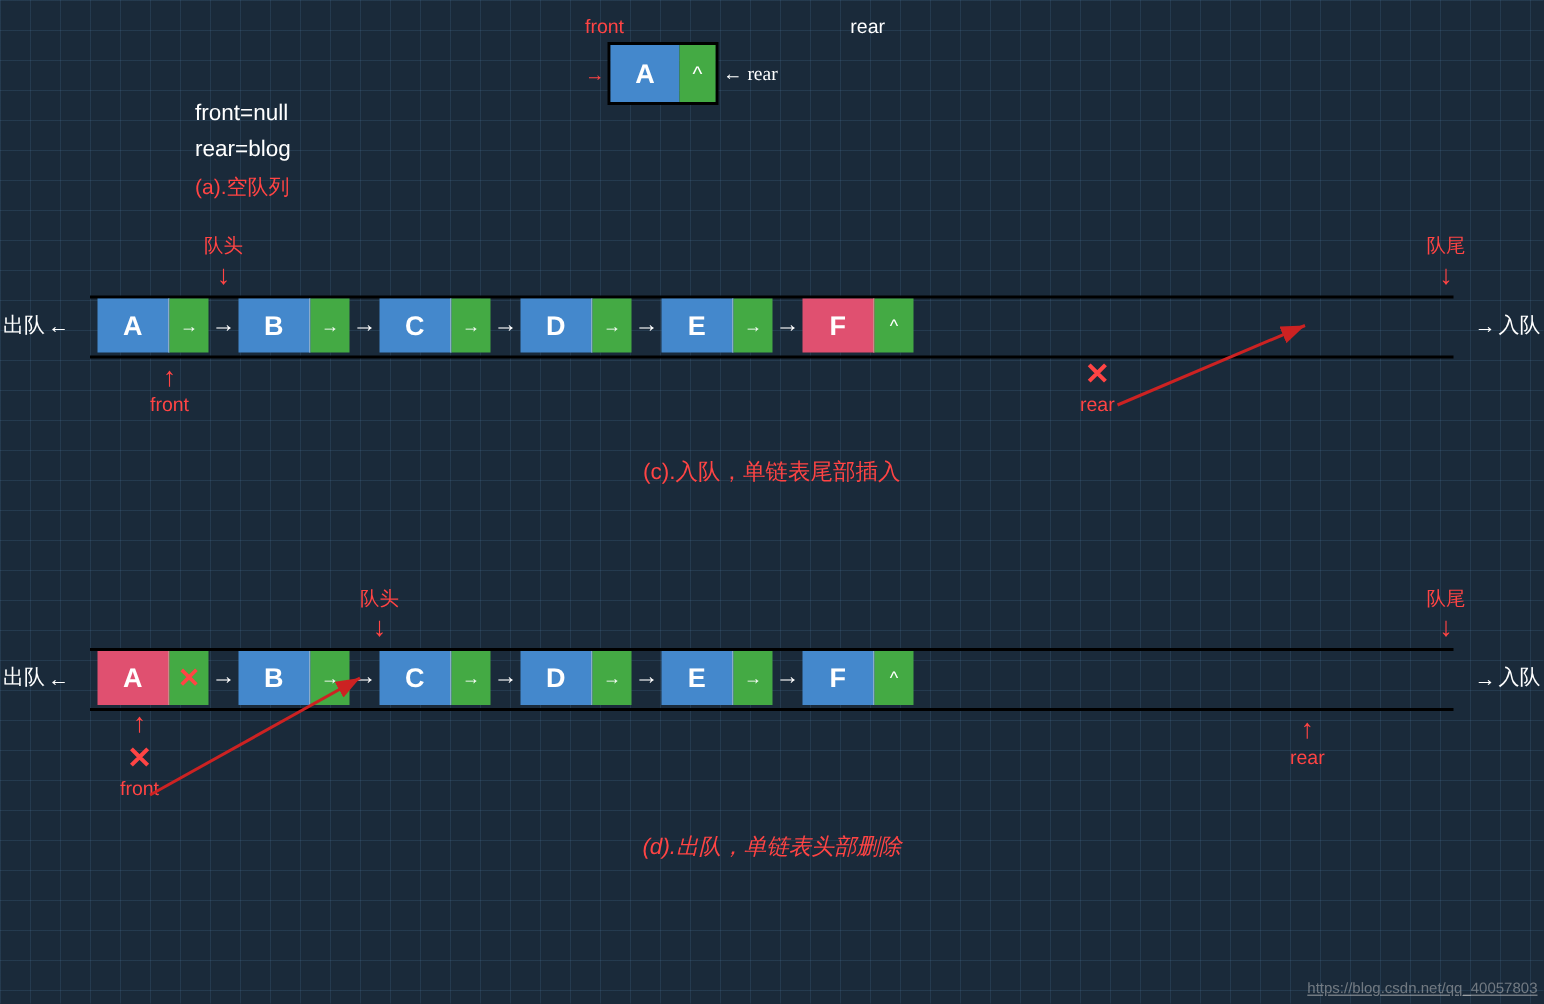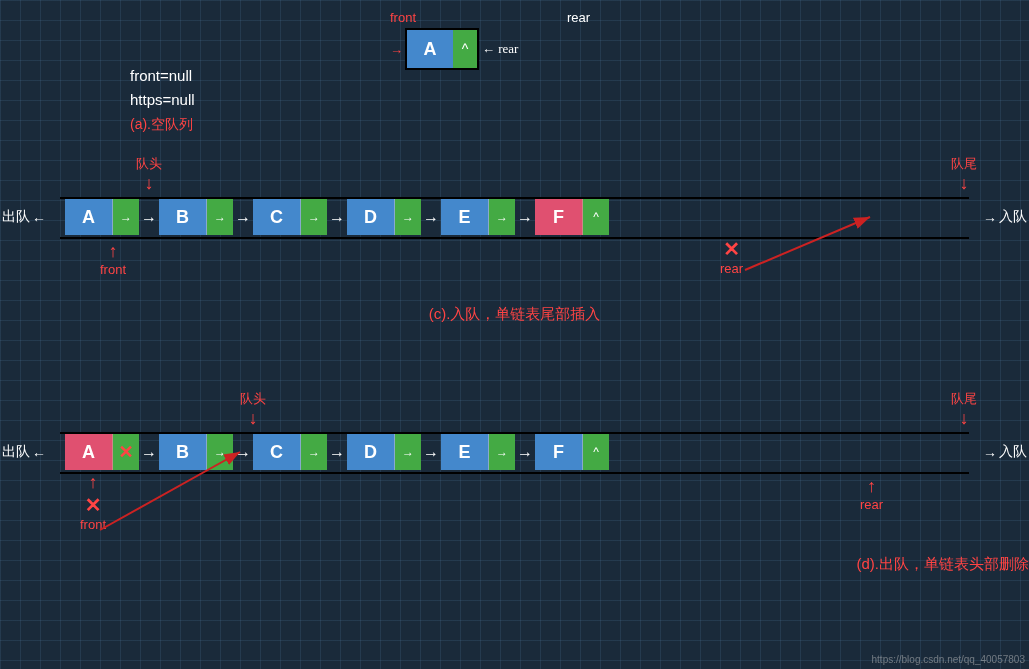--- a/index.html
+++ b/index.html
@@ -52,29 +52,30 @@
       top: 390px;
       width: 1029px;
     }
 
     .watermark {
       position: absolute;
       bottom: 4px;
       right: 4px;
       color: rgba(200,200,200,0.5);
       font-size: 10px;
+      text-decoration: underline;
     }
   </style>
 </head>
 <body>
 
 <div class="section-a">
   <div class="section-a-text">
     <div>front=null</div>
-    <div>https=null</div>
+    <div>rear=blog</div>
   </div>
   <div class="label-red">(a).空队列</div>
 </div>
 
 <div class="section-b">
 
   <div style="position:relative; width:200px; height:80px;">
 
     <div style="position:absolute; left:0; top:0; color:#ff4444; font-size:13px;">front</div>
 
@@ -261,16 +262,16 @@
   <svg style="position:absolute; top:0; left:0; width:1029px; height:190px; pointer-events:none;">
 
     <line x1="100" y1="140" x2="240" y2="62" stroke="#cc2222" stroke-width="2" marker-end="url(#arrowhead-d)"></line>
     <defs>
       <marker id="arrowhead-d" markerWidth="8" markerHeight="6" refX="8" refY="3" orient="auto">
         <polygon points="0 0, 8 3, 0 6" fill="#cc2222"></polygon>
       </marker>
     </defs>
   </svg>
 
-  <div style="position:absolute; top:165px; left:0; right:0; text-align:right; color:#ff4444; font-size:15px;">(d).出队，单链表头部删除</div>
+  <div style="position:absolute; top:165px; left:0; right:0; text-align:center; color:#ff4444; font-size:15px;font-style:italic;">(d).出队，单链表头部删除</div>
 </div>
 
 <div class="watermark">https://blog.csdn.net/qq_40057803</div>
 
 </body></html>

